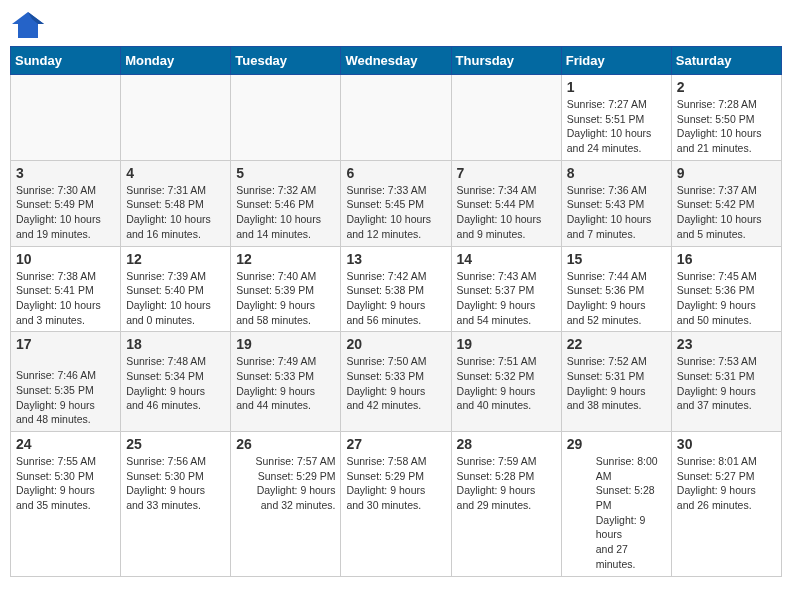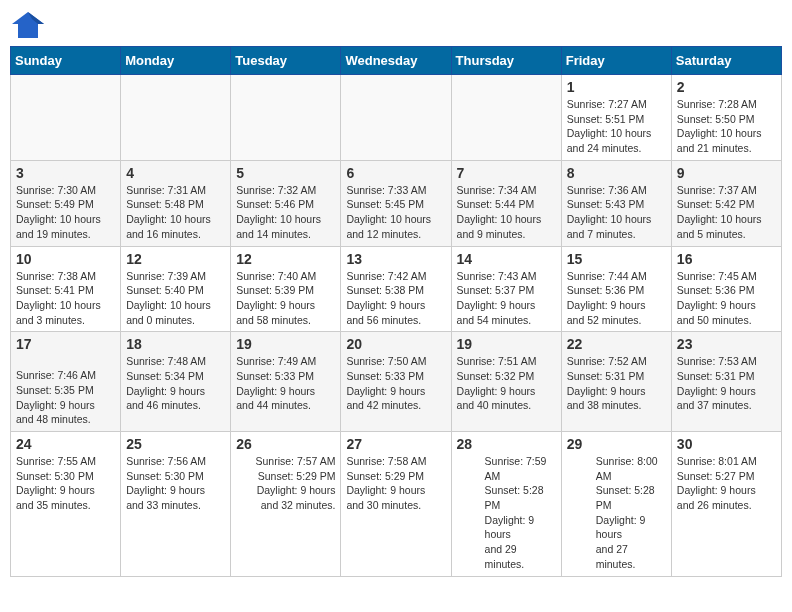--- a/index.html
+++ b/index.html
@@ -324,21 +324,21 @@
         </td>
         <td>
           <span class="day-number">27</span>
           <div class="day-info" style="white-space: pre-line;">Sunrise: 7:58 AM
 Sunset: 5:29 PM
 Daylight: 9 hours
 and 30 minutes.</div>
         </td>
         <td>
           <span class="day-number">28</span>
-          <div class="day-info" style="white-space: pre-line; margin-left: 28px;">Sunrise: 7:59 AM
+          <div class="day-info" style="white-space: pre-line;">Sunrise: 7:59 AM
 Sunset: 5:28 PM
 Daylight: 9 hours
 and 29 minutes.</div>
         </td>
         <td>
           <span class="day-number">29</span>
           <div class="day-info" style="white-space: pre-line; margin-left: 29px;">Sunrise: 8:00 AM
 Sunset: 5:28 PM
 Daylight: 9 hours
 and 27 minutes.</div>

